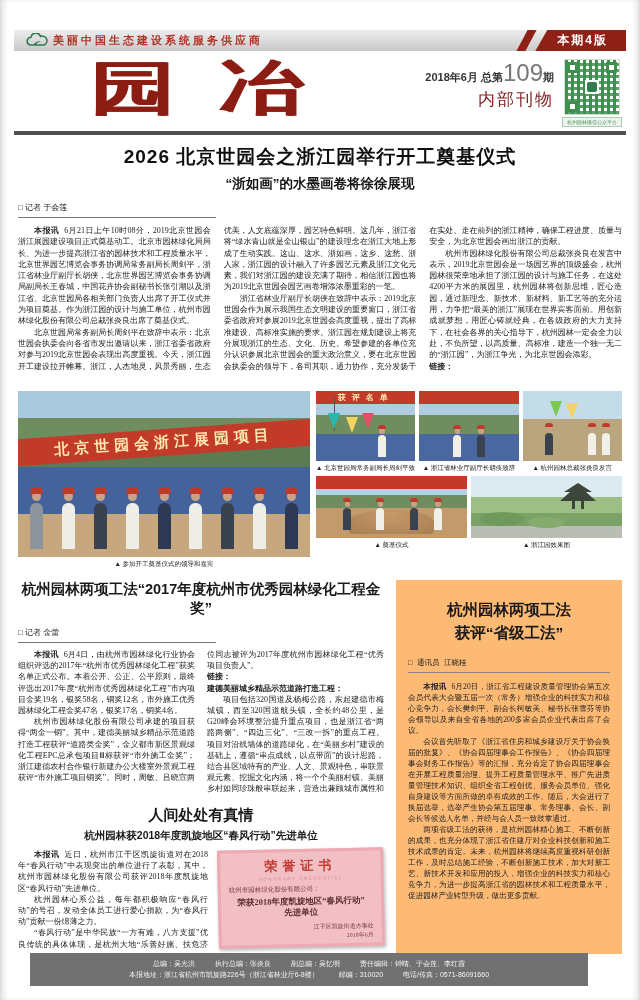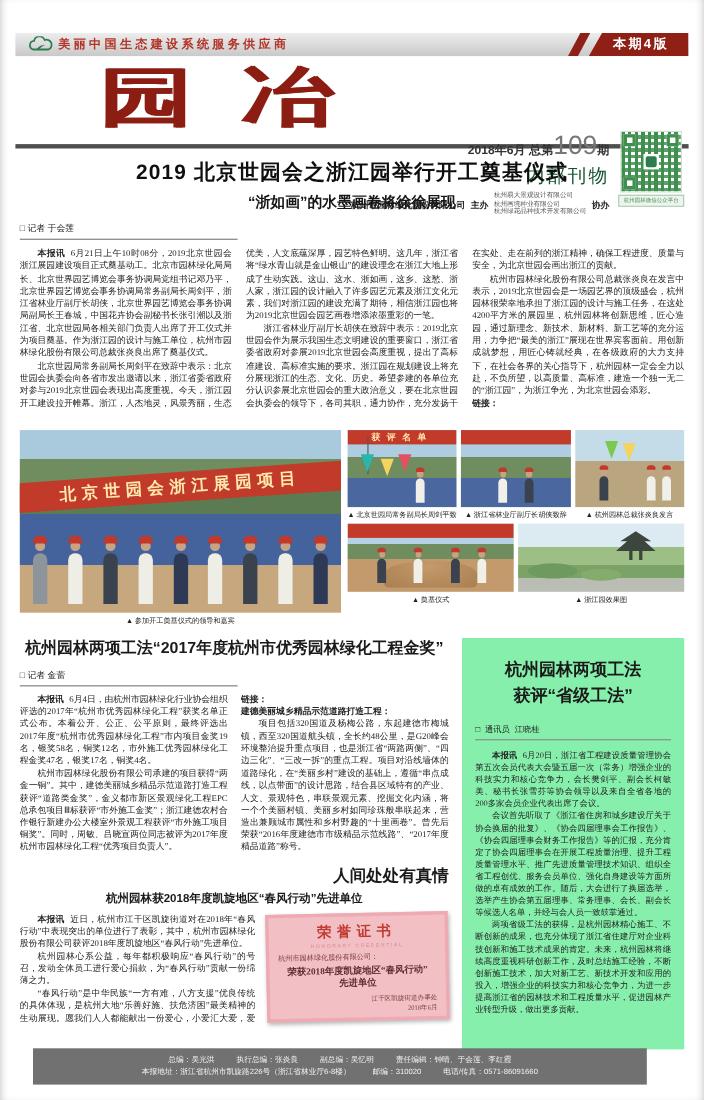--- a/index.html
+++ b/index.html
@@ -7,28 +7,28 @@
   .page{width:640px;height:1000px;margin:0 auto;background:#fff;overflow:hidden;position:relative;color:#1a1a1a;
         box-shadow:inset 6px 0 8px -6px #bbb, inset -6px 0 8px -6px #bbb;}
   
   .topstrip{margin:30px 14px 0;height:21px;background:linear-gradient(180deg,#ededed,#c9c9c9);display:flex;align-items:center;position:relative;}
   .logo{display:flex;align-items:center;gap:5px;margin-left:12px;}
   .slogan{color:#b23427;font-weight:bold;font-size:11px;letter-spacing:3px;font-family:"Liberation Sans",sans-serif;white-space:nowrap;}
   .badge-wrap{margin-left:auto;height:100%;display:flex;align-items:stretch;}
   .badge-stripe{width:9px;background:#8e2016;transform:skewX(-28deg);margin-right:4px;}
   .badge{background:#8e2016;color:#fff;font-weight:bold;font-size:12px;font-family:"Liberation Sans",sans-serif;
          display:flex;align-items:center;padding:0 18px 0 22px;clip-path:polygon(12px 0,100% 0,100% 100%,0 100%);letter-spacing:2px;}
-  .masthead{margin:8px 18px 0;display:flex;align-items:flex-start;height:66px;flex-direction:column;}
+  .masthead{margin:8px 18px 0;display:flex;align-items:flex-start;height:66px;}
   .paper-title{font-size:58px;line-height:60px;font-weight:bold;color:#8b1d12;letter-spacing:30px;white-space:nowrap;
                margin-left:72px;transform:scaleX(1.45);transform-origin:left center;text-shadow:1.5px 0 0 #8b1d12;}
   .mast-right{margin-left:auto;display:flex;align-items:flex-start;gap:8px;}
   .mast-info{text-align:right;font-family:"Liberation Sans",sans-serif;margin-left:12px;}
   .issue-line{font-size:11px;font-weight:bold;color:#333;white-space:nowrap;}
   .issue-line .num{font-size:24px;font-weight:normal;color:#777;letter-spacing:0;}
-  .pub-type{font-size:17px;color:#14532d;margin-top:1px;letter-spacing:2px;}
+  .pub-type{font-size:17px;color:#7f1d1d;margin-top:1px;letter-spacing:2px;}
   .org-row{display:flex;align-items:center;justify-content:flex-end;gap:5px;margin-top:4px;white-space:nowrap;}
   .org-main{font-size:8px;font-weight:bold;color:#222;}
   .role{font-size:8px;font-weight:bold;color:#222;}
   .co-stack{text-align:left;font-size:6px;line-height:7.5px;color:#555;}
   .qr-block{width:60px;text-align:center;}
   .qr{width:56px;height:56px;margin:0 auto;position:relative;border:1px solid #cfe0d2;box-sizing:border-box;
       background-image:repeating-linear-gradient(0deg,rgba(63,143,79,.85) 0 3px,rgba(255,255,255,0) 3px 6px),
                        repeating-linear-gradient(90deg,#3f8f4f 0 3px,#fff 3px 6px);}
   .qr .fp{position:absolute;width:11px;height:11px;border:3px solid #3f8f4f;background:#fff;box-sizing:border-box;}
   .qr .fp.tl{top:2px;left:2px;} .qr .fp.tr{top:2px;right:2px;} .qr .fp.bl{bottom:2px;left:2px;}
@@ -75,33 +75,33 @@
   .flag.f2{border-top-color:#f4d35e;} .flag.f3{border-top-color:#e05263;} .flag.f4{border-top-color:#7bc950;}
   .pole{position:absolute;width:1px;background:#555;top:6px;bottom:30px;}
   .mound{position:absolute;bottom:4px;left:22%;right:22%;height:24px;border-radius:50% 50% 4px 4px;
          background:radial-gradient(ellipse at 50% 20%,#c49a6a,#a97f52);}
   
   .main2{margin:11px 18px 0;display:flex;gap:12px;}
   .leftcol{flex:1;min-width:0;}
   h1.head2{font-family:"Liberation Sans",sans-serif;font-size:14.5px;text-align:center;margin:0;font-weight:bold;}
   .body2{margin-top:6px;height:148px;column-count:2;column-gap:12px;font-size:8px;line-height:11.2px;text-align:justify;overflow:hidden;color:#222;}
   .a3{margin-top:9px;}
-  h1.head3{font-family:"Liberation Sans",sans-serif;font-size:15px;text-align:right;margin:0;font-weight:bold;}
+  h1.head3{font-family:"Liberation Sans",sans-serif;font-size:15px;text-align:center;margin:0;font-weight:bold;}
   h2.head3sub{font-family:"Liberation Sans",sans-serif;font-size:10.5px;text-align:center;margin:4px 0 0;font-weight:bold;}
   .a3-row{display:flex;gap:10px;margin-top:6px;align-items:flex-start;}
   .a3-text{flex:1;font-size:8px;line-height:11.2px;text-align:justify;color:#222;overflow:hidden;max-height:100px;}
   .cert{width:166px;height:98px;flex:none;background:#f2bfc4;border:3px solid #edaab2;box-sizing:border-box;padding:5px 8px;
         box-shadow:1px 2px 4px rgba(0,0,0,.3);transform:rotate(-1.2deg);position:relative;}
   .cert-title{color:#c23a30;font-size:13px;font-weight:bold;text-align:center;letter-spacing:5px;font-family:"Liberation Serif",serif;}
   .cert-en{font-size:4.5px;color:#d98a92;text-align:center;letter-spacing:1.5px;margin-top:1px;font-family:"Liberation Sans",sans-serif;}
   .cert-recipient{font-size:6.5px;color:#7a3b41;margin-top:4px;}
   .cert-body{font-size:8.5px;font-weight:bold;text-align:center;color:#5d2e33;margin-top:2px;line-height:11px;}
   .cert-issuer{font-size:6px;text-align:right;color:#7a3b41;margin-top:5px;}
   .cert-date{font-size:6px;text-align:right;color:#7a3b41;}
-  .sidebar{width:202px;flex:none;background:#86efac;padding:18px 12px 10px;box-sizing:border-box;height:374px;overflow:hidden;}
+  .sidebar{width:226px;flex:none;background:#fdba74;padding:18px 12px 10px;box-sizing:border-box;height:374px;overflow:hidden;}
   .sidebar h1{font-family:"Liberation Sans",sans-serif;font-size:15.5px;text-align:center;margin:0;font-weight:bold;line-height:23px;}
   .sb-byline{font-size:7.5px;color:#222;border-bottom:1px solid #888;padding-bottom:4px;margin-top:14px;font-family:Liberation Mono, monospace;}
   .sb-body{font-size:7.6px;line-height:11px;text-align:justify;margin-top:8px;color:#222;}
   .sb-body p{margin:0;text-indent:2em;}
   
   .footer{position:absolute;left:30px;right:52px;bottom:14px;background:#717171;color:#f3f3f3;font-size:7px;
           font-family:"Liberation Sans",sans-serif;text-align:center;padding:5px 0 6px;}
   .footer .frow{line-height:11px;white-space:nowrap;overflow:hidden;}
   .footer span{margin:0 9px;}
 </style>
@@ -125,53 +125,43 @@
   </div>
 
   <div class="masthead">
     <div class="paper-title">园冶</div>
     <div class="mast-right">
       <div class="mast-info">
         <div class="issue-line">
           <span>2018年6月 总第</span><span class="num">109</span><span>期</span>
         </div>
         <div class="pub-type">内部刊物</div>
-        <div class="org-row">
-          <span class="org-main">杭州市园林绿化股份有限公司</span>
-          <span class="role">主办</span>
-          <span class="co-stack">
-            <span style="display:block">杭州易大景观设计有限公司</span>
-            <span style="display:block">杭州画境种业有限公司</span>
-            <span style="display:block">杭州绿花品种技术开发有限公司</span>
-          </span>
-          <span class="role">协办</span>
-        </div>
       </div>
       <div class="qr-block">
         <div class="qr">
           <i class="fp tl"></i>
           <i class="fp tr"></i>
           <i class="fp bl"></i>
           <span class="qr-center">
               <i></i>
             </span>
         </div>
         <div class="qr-caption">杭州园林微信公众平台</div>
       </div>
     </div>
   </div>
 
   <div class="rule"></div>
 
   <div class="a1 bodytxt">
-    <h1 class="head">2019 北京世园会之浙江园举行开工奠基仪式</h1>
+    <h1 class="head">2026 北京世园会之浙江园举行开工奠基仪式</h1>
     <h2 class="subhead-c">“浙如画”的水墨画卷将徐徐展现</h2>
     <div class="byline">□ 记者 于会莲</div>
     <div class="body3">
-      <p><b class="lead">本报讯</b><span>6月21日上午10时08分，2019北京世园会浙江展园建设项目正式奠基动工。北京市园林绿化局局长、北京世界园艺博览会事务协调局党组书记邓乃平，北京世界园艺博览会事务协调局常务副局长周剑平，浙江省林业厅副厅长胡侠，北京世界园艺博览会事务协调局副局长王春城，中国花卉协会副秘书长张引潮以及浙江省、北京世园局各相关部门负责人出席了开工仪式并为项目奠基。作为浙江园的设计与施工单位，杭州市园林绿化股份有限公司总裁张炎良出席了奠基仪式。</span></p>
+      <p><b class="lead">本报讯</b><span>6月21日上午10时08分，2019北京世园会浙江展园建设项目正式奠基动工。北京市园林绿化局局长、为进一步提高浙江省的园林技术和工程质量水平，北京世界园艺博览会事务协调局常务副局长周剑平，浙江省林业厅副厅长胡侠，北京世界园艺博览会事务协调局副局长王春城，中国花卉协会副秘书长张引潮以及浙江省、北京世园局各相关部门负责人出席了开工仪式并为项目奠基。作为浙江园的设计与施工单位，杭州市园林绿化股份有限公司总裁张炎良出席了奠基仪式。</span></p>
       <p>北京世园局常务副局长周剑平在致辞中表示：北京世园会执委会向各省市发出邀请以来，浙江省委省政府对参与2019北京世园会表现出高度重视。今天，浙江园开工建设拉开帷幕。浙江，人杰地灵，风景秀丽，生态优美，人文底蕴深厚，园艺特色鲜明。这几年，浙江省将“绿水青山就是金山银山”的建设理念在浙江大地上形成了生动实践。这山、这水、浙如画，这乡、这愁、浙人家，浙江园的设计融入了许多园艺元素及浙江文化元素，我们对浙江园的建设充满了期待，相信浙江园也将为2019北京世园会园艺画卷增添浓墨重彩的一笔。</p>
       <p>浙江省林业厅副厅长胡侠在致辞中表示：2019北京世园会作为展示我国生态文明建设的重要窗口，浙江省委省政府对参展2019北京世园会高度重视，提出了高标准建设、高标准实施的要求。浙江园在规划建设上将充分展现浙江的生态、文化、历史。希望参建的各单位充分认识参展北京世园会的重大政治意义，要在北京世园会执委会的领导下，各司其职，通力协作，充分发扬干在实处、走在前列的浙江精神，确保工程进度、质量与安全，为北京世园会画出浙江的贡献。</p>
       <p>杭州市园林绿化股份有限公司总裁张炎良在发言中表示，2019北京世园会是一场园艺界的顶级盛会，杭州园林很荣幸地承担了浙江园的设计与施工任务，在这处4200平方米的展园里，杭州园林将创新思维，匠心造园，通过新理念、新技术、新材料、新工艺等的充分运用，力争把“最美的浙江”展现在世界宾客面前。用创新成就梦想，用匠心铸就经典，在各级政府的大力支持下，在社会各界的关心指导下，杭州园林一定会全力以赴，不负所望，以高质量、高标准，建造一个独一无二的“浙江园”，为浙江争光，为北京世园会添彩。</p>
       <p class="nodent linklabel">链接：</p>
 
     </div>
   </div>
 
   <div class="photos">
     <div class="ph-main">

